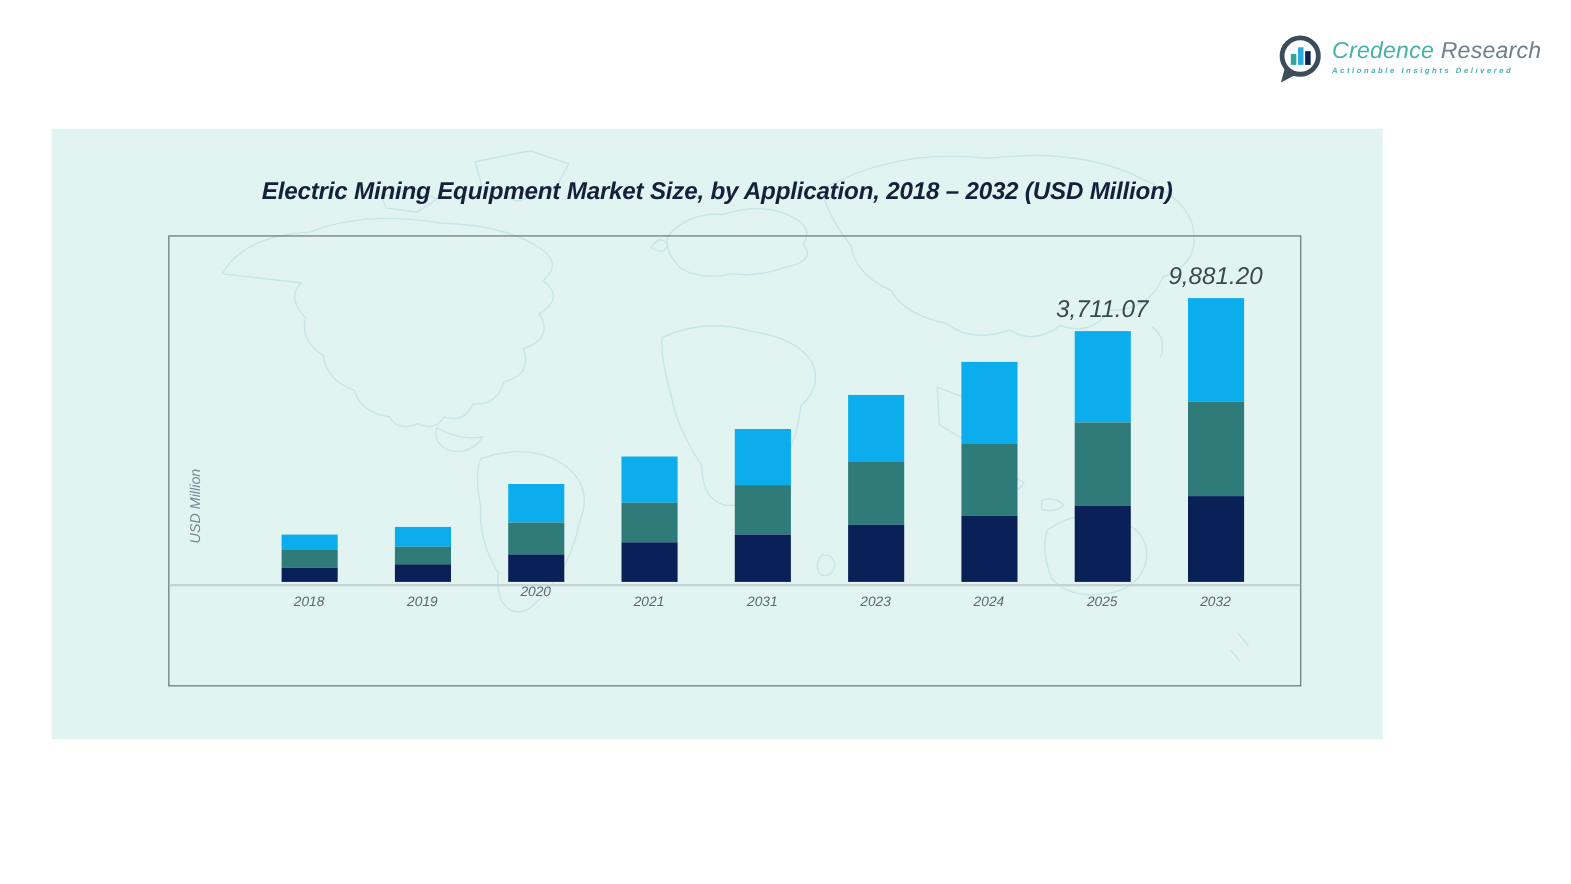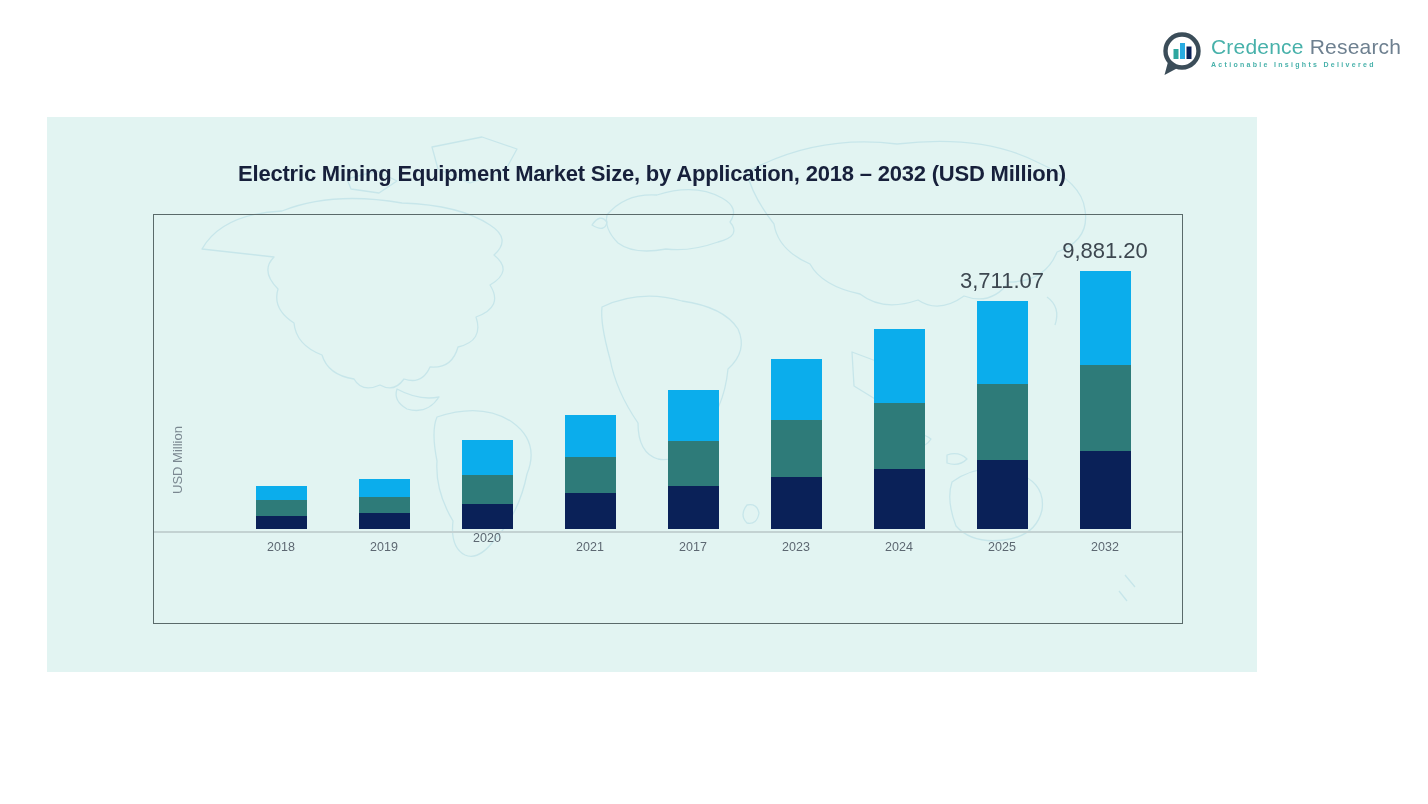--- a/index.html
+++ b/index.html
@@ -1,18 +1,18 @@
 <!DOCTYPE html>
 <html><head>
 <meta charset="utf-8">
 <style>
   * { margin:0; padding:0; box-sizing:border-box; }
   html,body { width:1428px; height:804px; background:#ffffff; overflow:hidden;
               font-family:"Liberation Sans", sans-serif; }
-  .page { position:relative; width:1428px; height:671px; background:#ffffff; }
+  .page { position:relative; width:1428px; height:671px; background:#ffffff;font-style:italic; }
 
   
   .logo { position:absolute; left:1158px; top:30px; width:250px; height:50px;
           display:flex; align-items:flex-start; }
   .logo-mark { width:47px; height:47px; flex:0 0 auto; }
   .logo-text { margin-left:6px; padding-top:5px; }
   .logo-words { font-size:21px; letter-spacing:0.2px; white-space:nowrap; }
   .brand-a { color:#47b1aa; }
   .brand-b { color:#6e8090; }
   .logo-tagline { margin-top:2px; font-size:7px; letter-spacing:2.3px; color:#47b1aa;
@@ -117,21 +117,21 @@
             <div class="seg" style="height: 42px; background: rgb(11, 173, 236);"></div>
             <div class="seg" style="height: 36px; background: rgb(46, 123, 121);"></div>
             <div class="seg" style="height: 36px; background: rgb(10, 33, 88);"></div>
           </div>
           <div class="tick" style="left: 396px; top: 325px;">2021</div>
           <div class="bar" style="left: 513.5px; width: 51px; bottom: 94px;">
             <div class="seg" style="height: 51px; background: rgb(11, 173, 236);"></div>
             <div class="seg" style="height: 45px; background: rgb(46, 123, 121);"></div>
             <div class="seg" style="height: 43px; background: rgb(10, 33, 88);"></div>
           </div>
-          <div class="tick" style="left: 499px; top: 325px;">2017</div>
+          <div class="tick" style="left: 499px; top: 325px;">2031</div>
           <div class="bar" style="left: 616.5px; width: 51px; bottom: 94px;">
             <div class="seg" style="height: 61px; background: rgb(11, 173, 236);"></div>
             <div class="seg" style="height: 57px; background: rgb(46, 123, 121);"></div>
             <div class="seg" style="height: 52px; background: rgb(10, 33, 88);"></div>
           </div>
           <div class="tick" style="left: 602px; top: 325px;">2023</div>
           <div class="bar" style="left: 719.5px; width: 51px; bottom: 94px;">
             <div class="seg" style="height: 74px; background: rgb(11, 173, 236);"></div>
             <div class="seg" style="height: 66px; background: rgb(46, 123, 121);"></div>
             <div class="seg" style="height: 60px; background: rgb(10, 33, 88);"></div>

